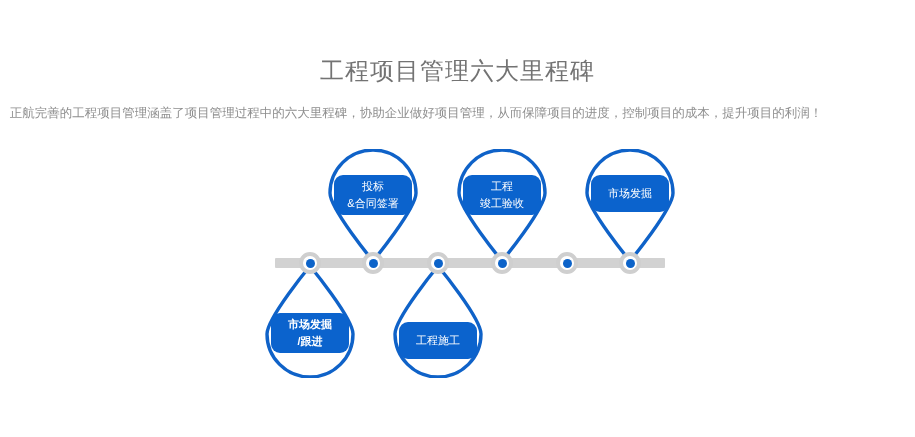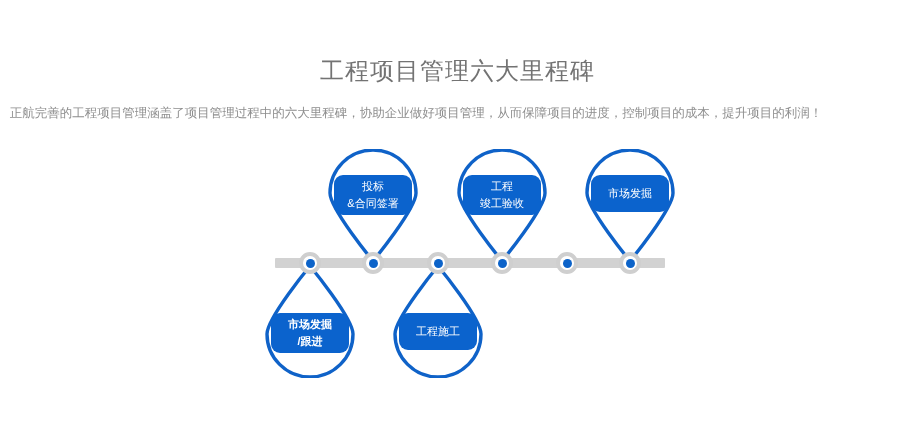--- a/index.html
+++ b/index.html
@@ -112,21 +112,21 @@
     z-index: 5;
     white-space: pre-line;
   }
 
   
   .pin.up .pin-label { top: 26px; }
   .pin.up.single .pin-label { top: 26px; padding: 10px 2px; }
 
   
   .pin.down .pin-label { bottom: 25px; }
-  .pin.down.single .pin-label { bottom: 28px; padding: 10px 12px; }
+  .pin.down.single .pin-label { bottom: 19px; padding: 10px 12px; }
 </style>
 </head>
 <body>
 
 <div id="page">
 
   <h1 class="page-title">工程项目管理六大里程碑</h1>
   <p class="page-subtitle">正航完善的工程项目管理涵盖了项目管理过程中的六大里程碑，协助企业做好项目管理，从而保障项目的进度，控制项目的成本，提升项目的利润！</p>
 
   <div class="timeline"></div>

